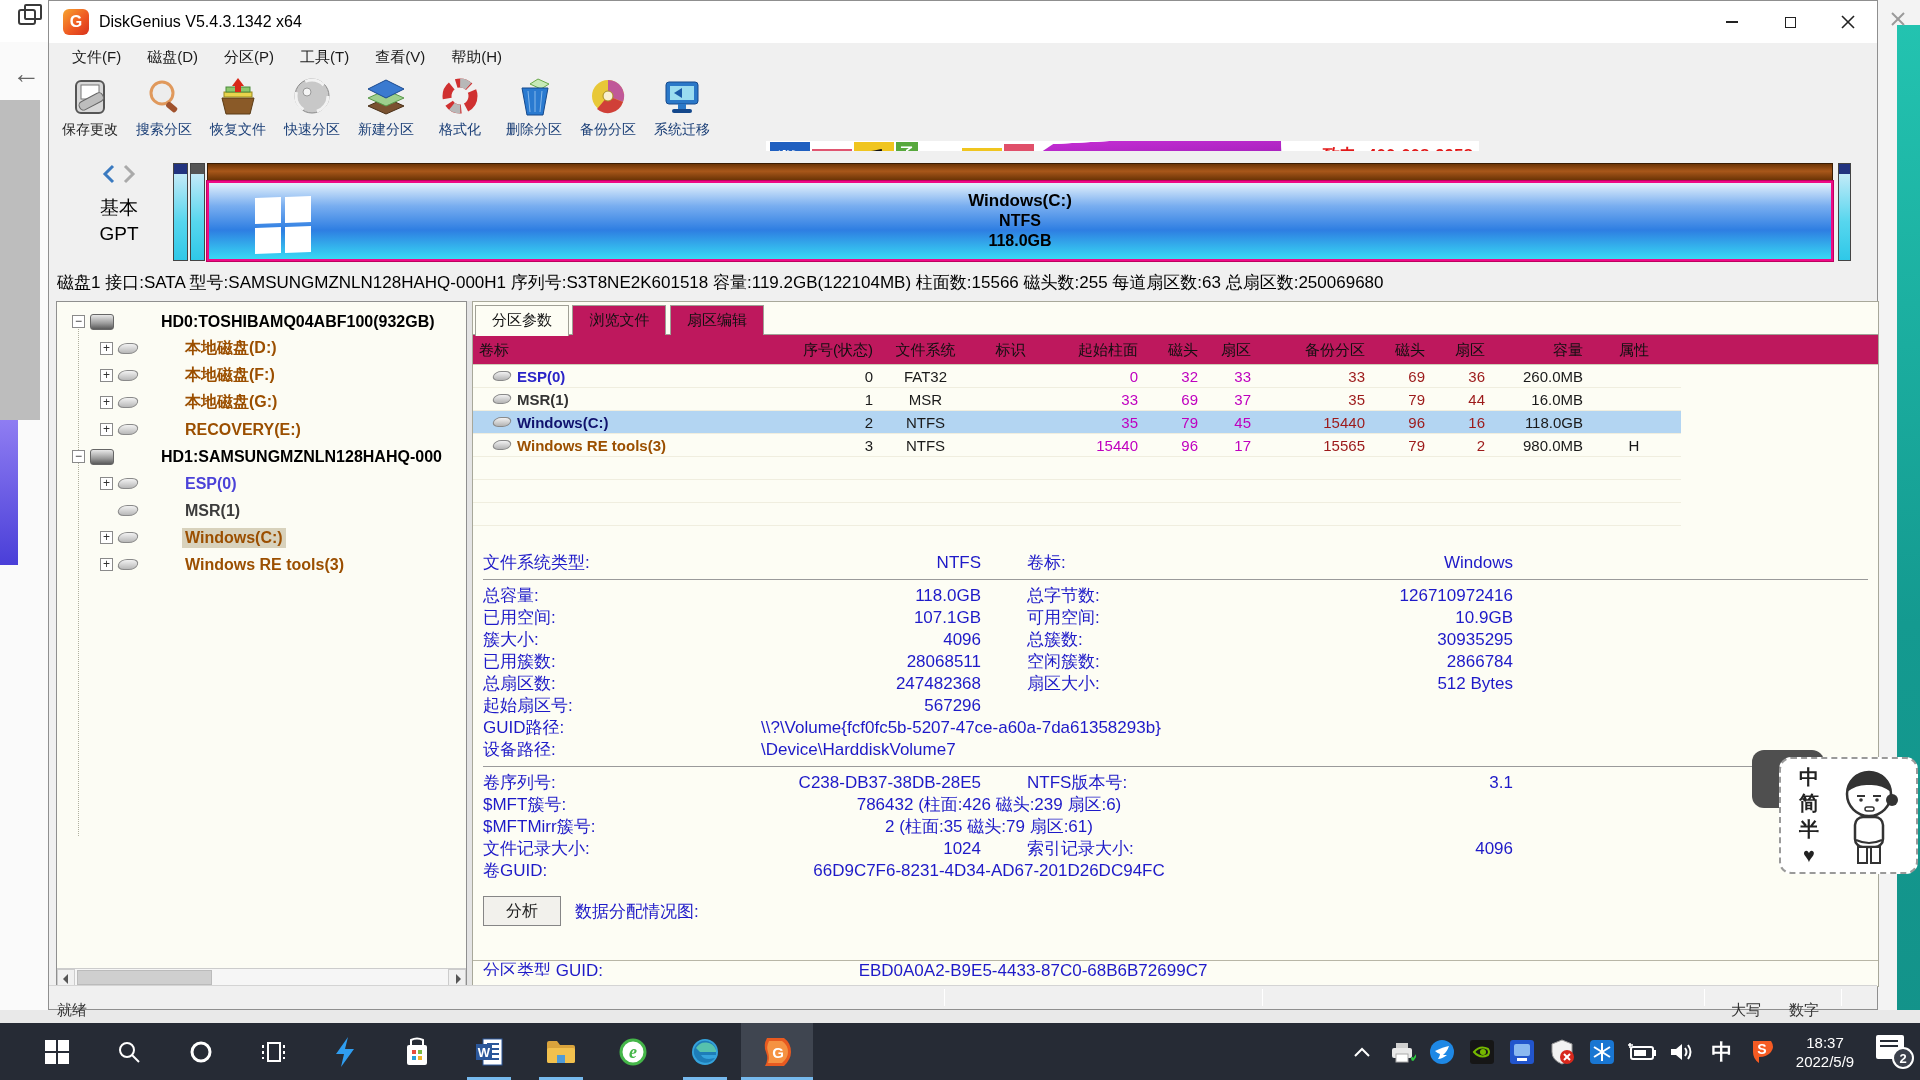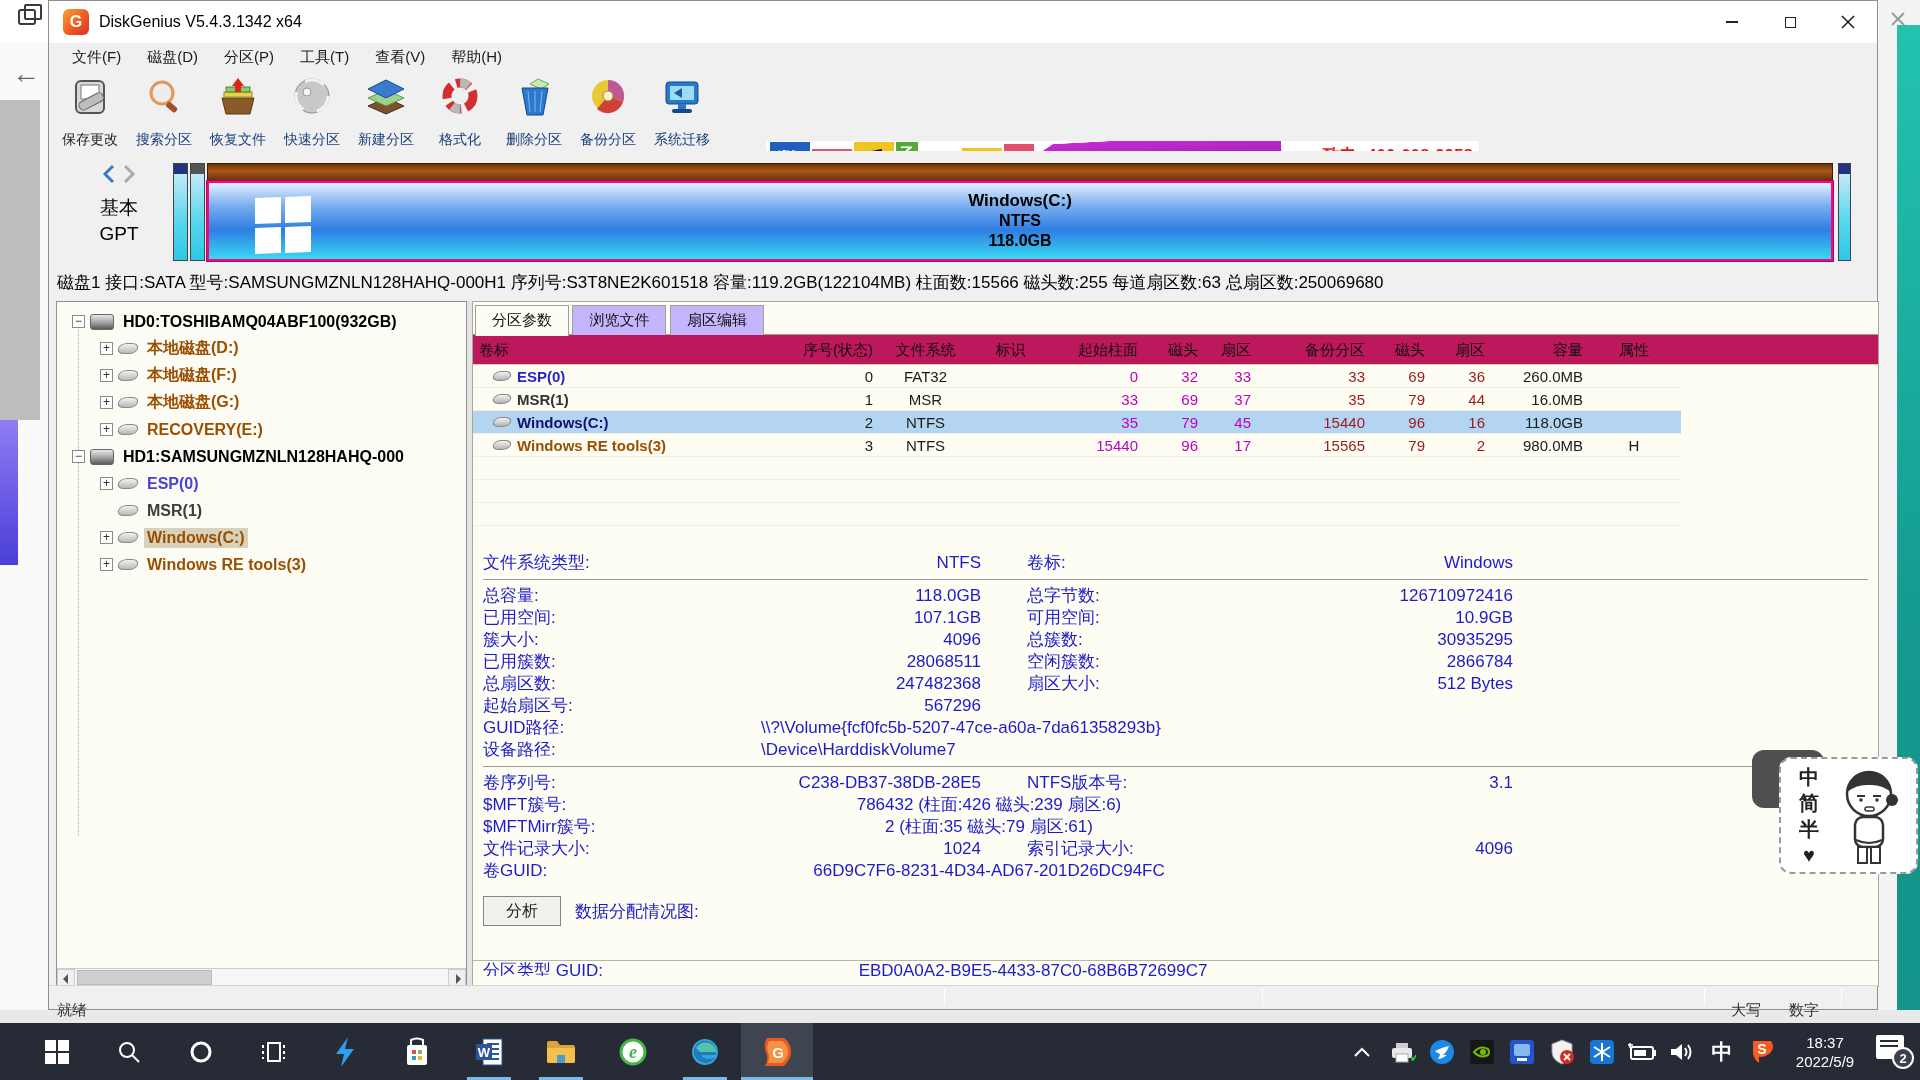--- a/index.html
+++ b/index.html
@@ -27,21 +27,21 @@
   .title-text{margin-left:10px;font-size:16px;color:#000;}
   .win-controls{margin-left:auto;display:flex;height:42px;}
   .winbtn{width:58px;height:42px;display:flex;align-items:center;justify-content:center;}
   .glyph-min{width:12px;height:2px;background:#222;}
   .glyph-max{width:11px;height:11px;border:1.5px solid #222;}
   
   .menubar{position:absolute;left:0;top:42px;right:0;height:28px;display:flex;align-items:center;padding-left:10px;background:#f0f0f0;}
   .menu-item{padding:0 13px;font-size:15px;color:#1a1a1a;line-height:28px;}
   
   .toolbar{position:absolute;left:0;top:70px;right:0;height:80px;background:#f0f0f0;display:flex;padding-left:4px;}
-  .tb-btn{width:74px;height:78px;display:flex;flex-direction:column;align-items:center;justify-content:space-between;padding-top:4px;}
+  .tb-btn{width:74px;height:78px;display:flex;flex-direction:column;align-items:center;justify-content:flex-start;padding-top:4px;}
   .tb-icon{width:48px;height:44px;display:flex;align-items:center;justify-content:center;}
   .tb-label{font-size:14px;color:#1b3f77;margin-top:2px;white-space:nowrap;}
   .tb-btn:first-child .tb-label{color:#222;}
   
   .banner{position:absolute;left:717px;top:70px;width:713px;height:78px;background:#fff;overflow:hidden;}
   .tiles{position:absolute;left:4px;top:1px;display:flex;align-items:flex-start;}
   .tile{width:40px;height:42px;display:flex;align-items:center;justify-content:center;font-size:27px;font-weight:bold;margin-right:2px;}
   .tile:nth-child(2){margin-top:7px;height:38px;}
   .tile:nth-child(4){width:22px;height:22px;font-size:14px;}
   .tile:nth-child(5){margin-top:10px;}
@@ -87,34 +87,34 @@
   .tree-guide{position:absolute;left:21px;top:24px;height:510px;border-left:1px dotted #b0b0a0;}
   .tree-item{position:relative;height:27px;display:flex;align-items:center;}
   .tree-item.lv0{padding-left:15px;}
   .tree-item.lv1{padding-left:43px;}
   .tbox{width:13px;height:13px;border:1px solid #8a8a8a;background:#fff;color:#333;font-size:12px;line-height:11px;
         text-align:center;margin-right:5px;flex:none;}
   .tbox.none{border:none;background:transparent;}
   .ticon{flex:none;margin-right:6px;}
   .ticon.disk{width:24px;height:16px;border-radius:3px;background:linear-gradient(180deg,#e8e8e8,#9a9a9a 60%,#5a5a5a);border:1px solid #666;}
   .ticon.vol{width:20px;height:11px;border-radius:45%/60%;background:linear-gradient(180deg,#f2f2f2,#b8b8b8);border:1px solid #8a8a8a;transform:skewX(-18deg);}
-  .tlabel{font-size:16px;font-weight:bold;white-space:nowrap;padding:1px 3px;}
+  .tlabel{font-size:16px;font-weight:bold;white-space:nowrap;padding:1px 3px;margin-left:38px;}
   .tree-item.sel .tlabel{background:#d8d2bc;}
   .h-scroll{position:absolute;left:0;right:0;bottom:0;height:18px;background:#f6f6f6;border-top:1px solid #ccc;}
   .hs-btn{position:absolute;top:0;width:18px;height:17px;background:#f0f0f0;border:1px solid #ccc;}
   .hs-btn.l{left:0;} .hs-btn.r{right:0;}
   .hs-btn.l::after{content:"";position:absolute;left:5px;top:4px;border:5px solid transparent;border-right-color:#555;border-left:none;}
   .hs-btn.r::after{content:"";position:absolute;left:7px;top:4px;border:5px solid transparent;border-left-color:#555;border-right:none;}
   .hs-thumb{position:absolute;left:20px;top:1px;width:135px;height:15px;background:#cfcfcf;border:1px solid #bbb;}
   .splitter{position:absolute;left:418px;top:300px;width:5px;height:686px;background:#e4e4e4;}
   .right-panel{position:absolute;left:423px;top:300px;width:1407px;height:686px;background:#fdfdf4;border:1px solid #a8a89a;overflow:hidden;}
   
   .tabs{position:relative;height:33px;border-bottom:1px solid #a0a096;padding-left:2px;padding-top:3px;}
   .tab{display:inline-block;height:30px;line-height:28px;padding:0 16px;font-size:15px;color:#111;
-       border:1px solid #a0a096;border-bottom:none;background:#c4b5fd;margin-right:-1px;position:relative;}
+       border:1px solid #a0a096;border-bottom:none;background:#be185d;margin-right:-1px;position:relative;}
   .tab.active{background:#fdfdf4;height:31px;z-index:2;}
   
   .thead{display:flex;height:30px;line-height:30px;background:#be185d;border-bottom:1px solid #cfcdb8;font-size:15px;color:#101010;}
   .trow{display:flex;height:23px;line-height:23px;border-bottom:1px solid #f0eedf;font-size:15px;color:#1a1a1a;width:1208px;}
   .trow.sel{background:#b3d5f2;}
   .cell{flex:none;white-space:nowrap;overflow:hidden;}
   .c0{width:270px;padding-left:6px;display:flex;align-items:center;}
   .c1{width:130px;text-align:right;} .c2{width:105px;text-align:center;} .c3{width:65px;text-align:center;}
   .c4{width:105px;text-align:right;padding-right:10px;} .c5{width:60px;text-align:right;padding-right:10px;}
   .c6{width:53px;text-align:right;padding-right:10px;} .c7{width:114px;text-align:right;padding-right:10px;}

